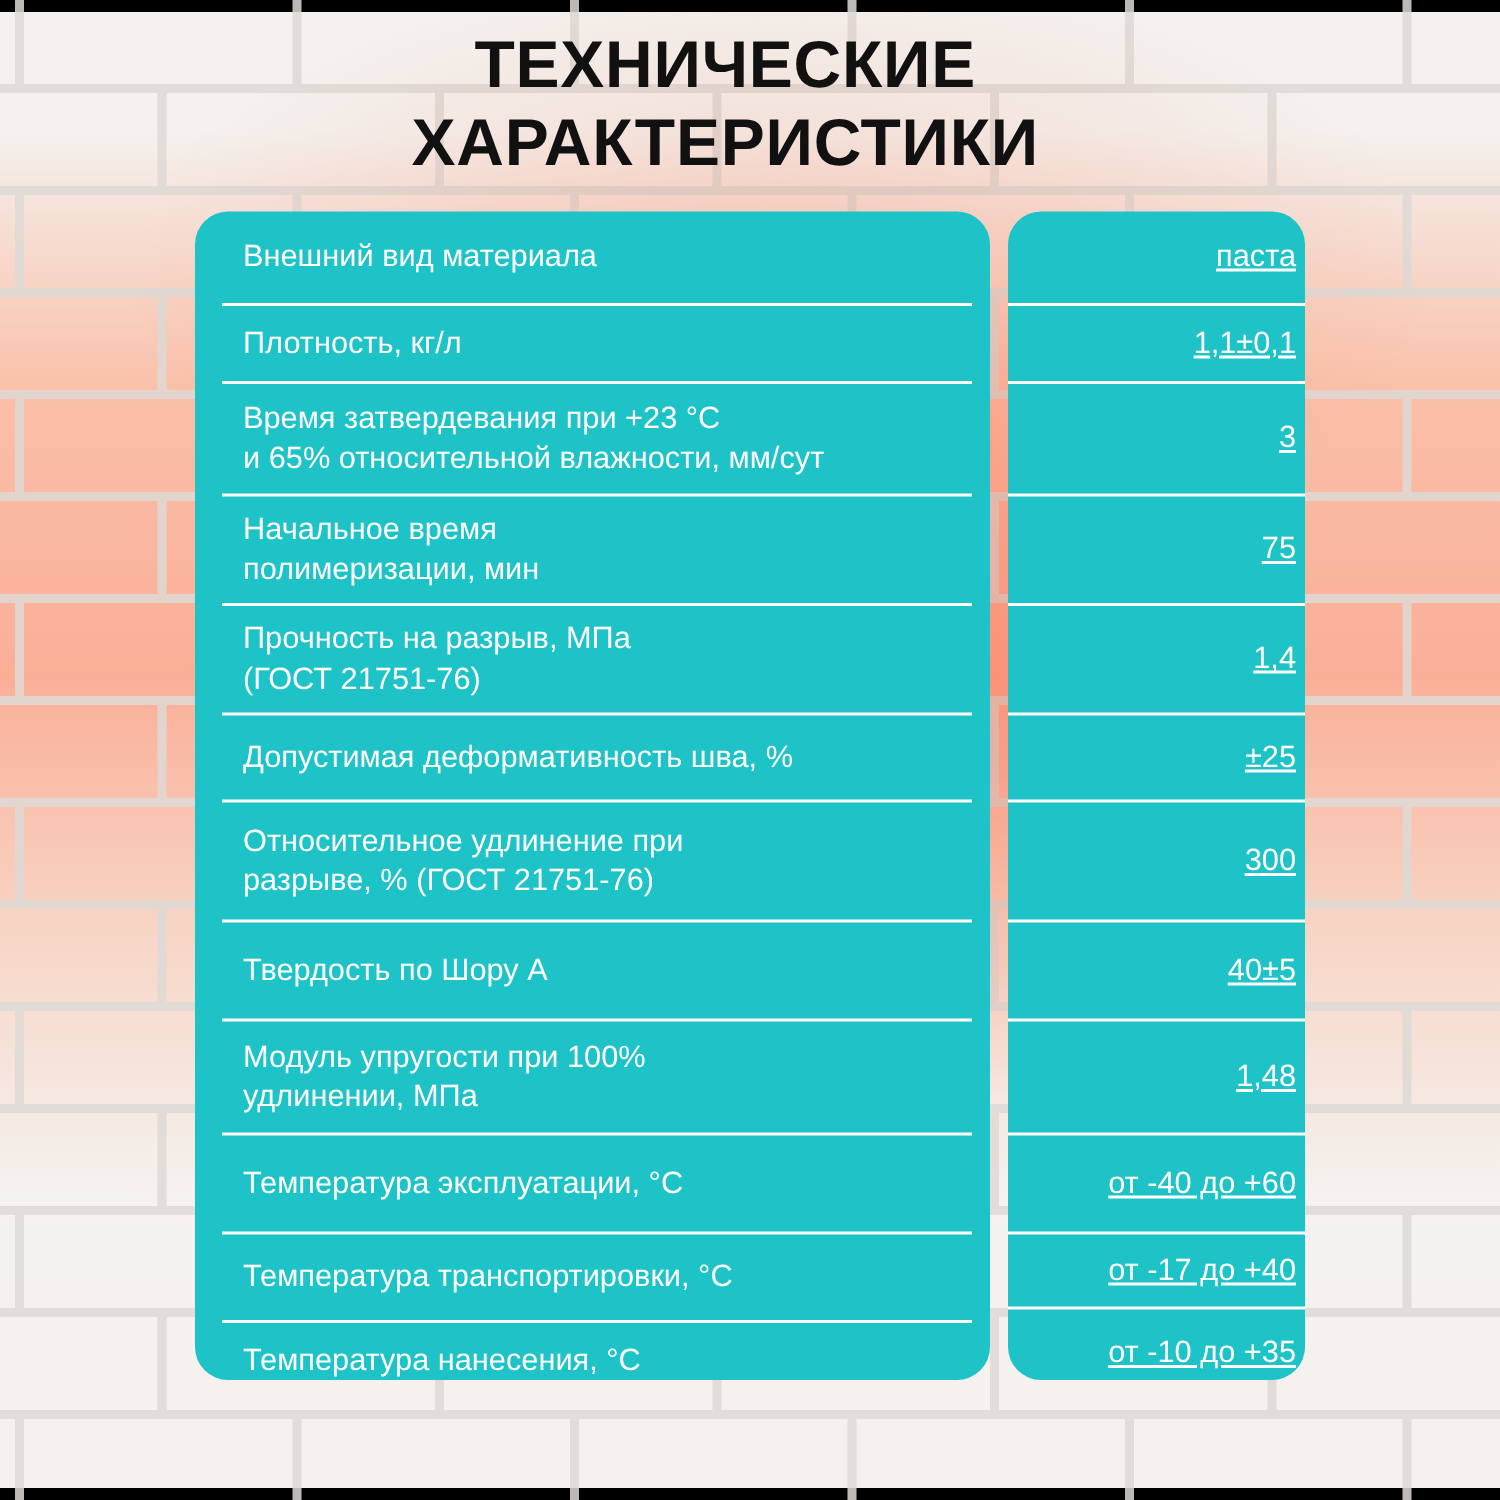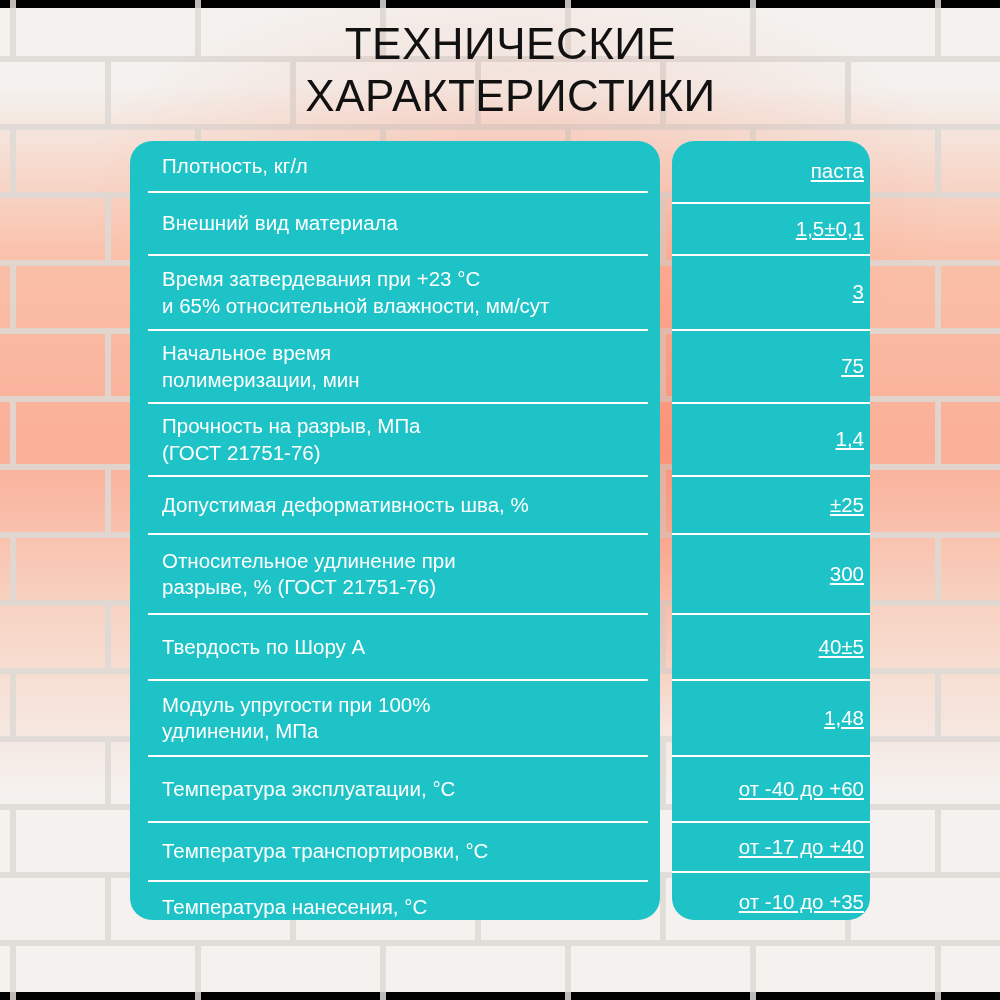--- a/index.html
+++ b/index.html
@@ -68,25 +68,24 @@
   }
 
   
   .title {
     position: absolute;
     top: 18px;
     left: 0;
     width: 967px;
     text-align: center;
     color: #111;
-    font-weight: normal;
+    font-weight: bold;
     font-size: 44px;
     line-height: 1.18;
     letter-spacing: 0.5px;
-    padding-left: 27px;
   }
   .title .l2 { display: block; }
 
   
   .table-wrap {
     position: absolute;
     left: 130px;
     top: 141px;
     width: 740px;
     height: 779px;
@@ -256,25 +255,25 @@
     <div class="tint"></div>
   </div>
 
   <div class="title">
     <span class="l1">ТЕХНИЧЕСКИЕ</span>
     <span class="l2">ХАРАКТЕРИСТИКИ</span>
   </div>
 
   <div class="table-wrap">
     <div class="col col-left" id="col-left">
+        <div class="row h1">
+          <span class="txt">Внешний вид материала</span>
+        </div>
         <div class="row h2">
           <span class="txt">Плотность, кг/л</span>
-        </div>
-        <div class="row h1">
-          <span class="txt">Внешний вид материала</span>
         </div>
         <div class="row h3">
           <span class="txt">Время затвердевания при +23 °С<br>и 65% относительной влажности, мм/сут</span>
         </div>
         <div class="row h4">
           <span class="txt">Начальное время<br>полимеризации, мин</span>
         </div>
         <div class="row h5">
           <span class="txt">Прочность на разрыв, МПа<br>(ГОСТ 21751-76)</span>
         </div>
@@ -298,21 +297,21 @@
         </div>
         <div class="row h11">
           <span class="txt">Температура нанесения, °С</span>
         </div>
       </div>
     <div class="col col-right" id="col-right">
         <div class="row h1">
           <span class="txt">паста</span>
         </div>
         <div class="row h2">
-          <span class="txt">1,5±0,1</span>
+          <span class="txt">1,1±0,1</span>
         </div>
         <div class="row h3">
           <span class="txt">3</span>
         </div>
         <div class="row h4">
           <span class="txt">75</span>
         </div>
         <div class="row h5">
           <span class="txt">1,4</span>
         </div>

